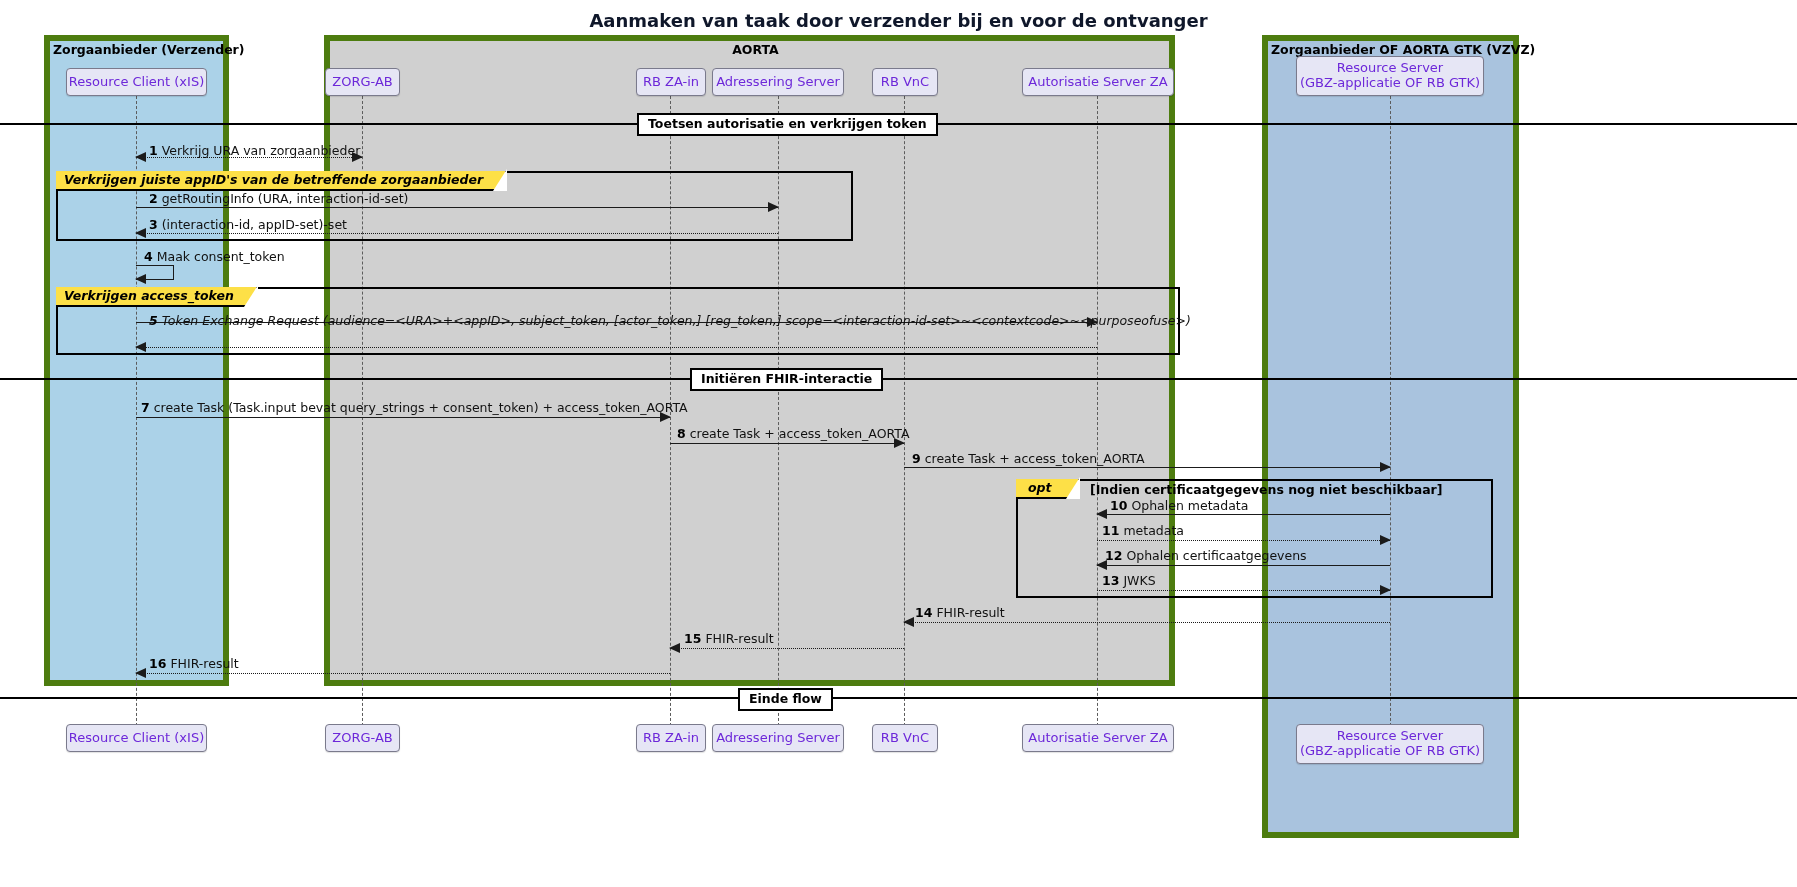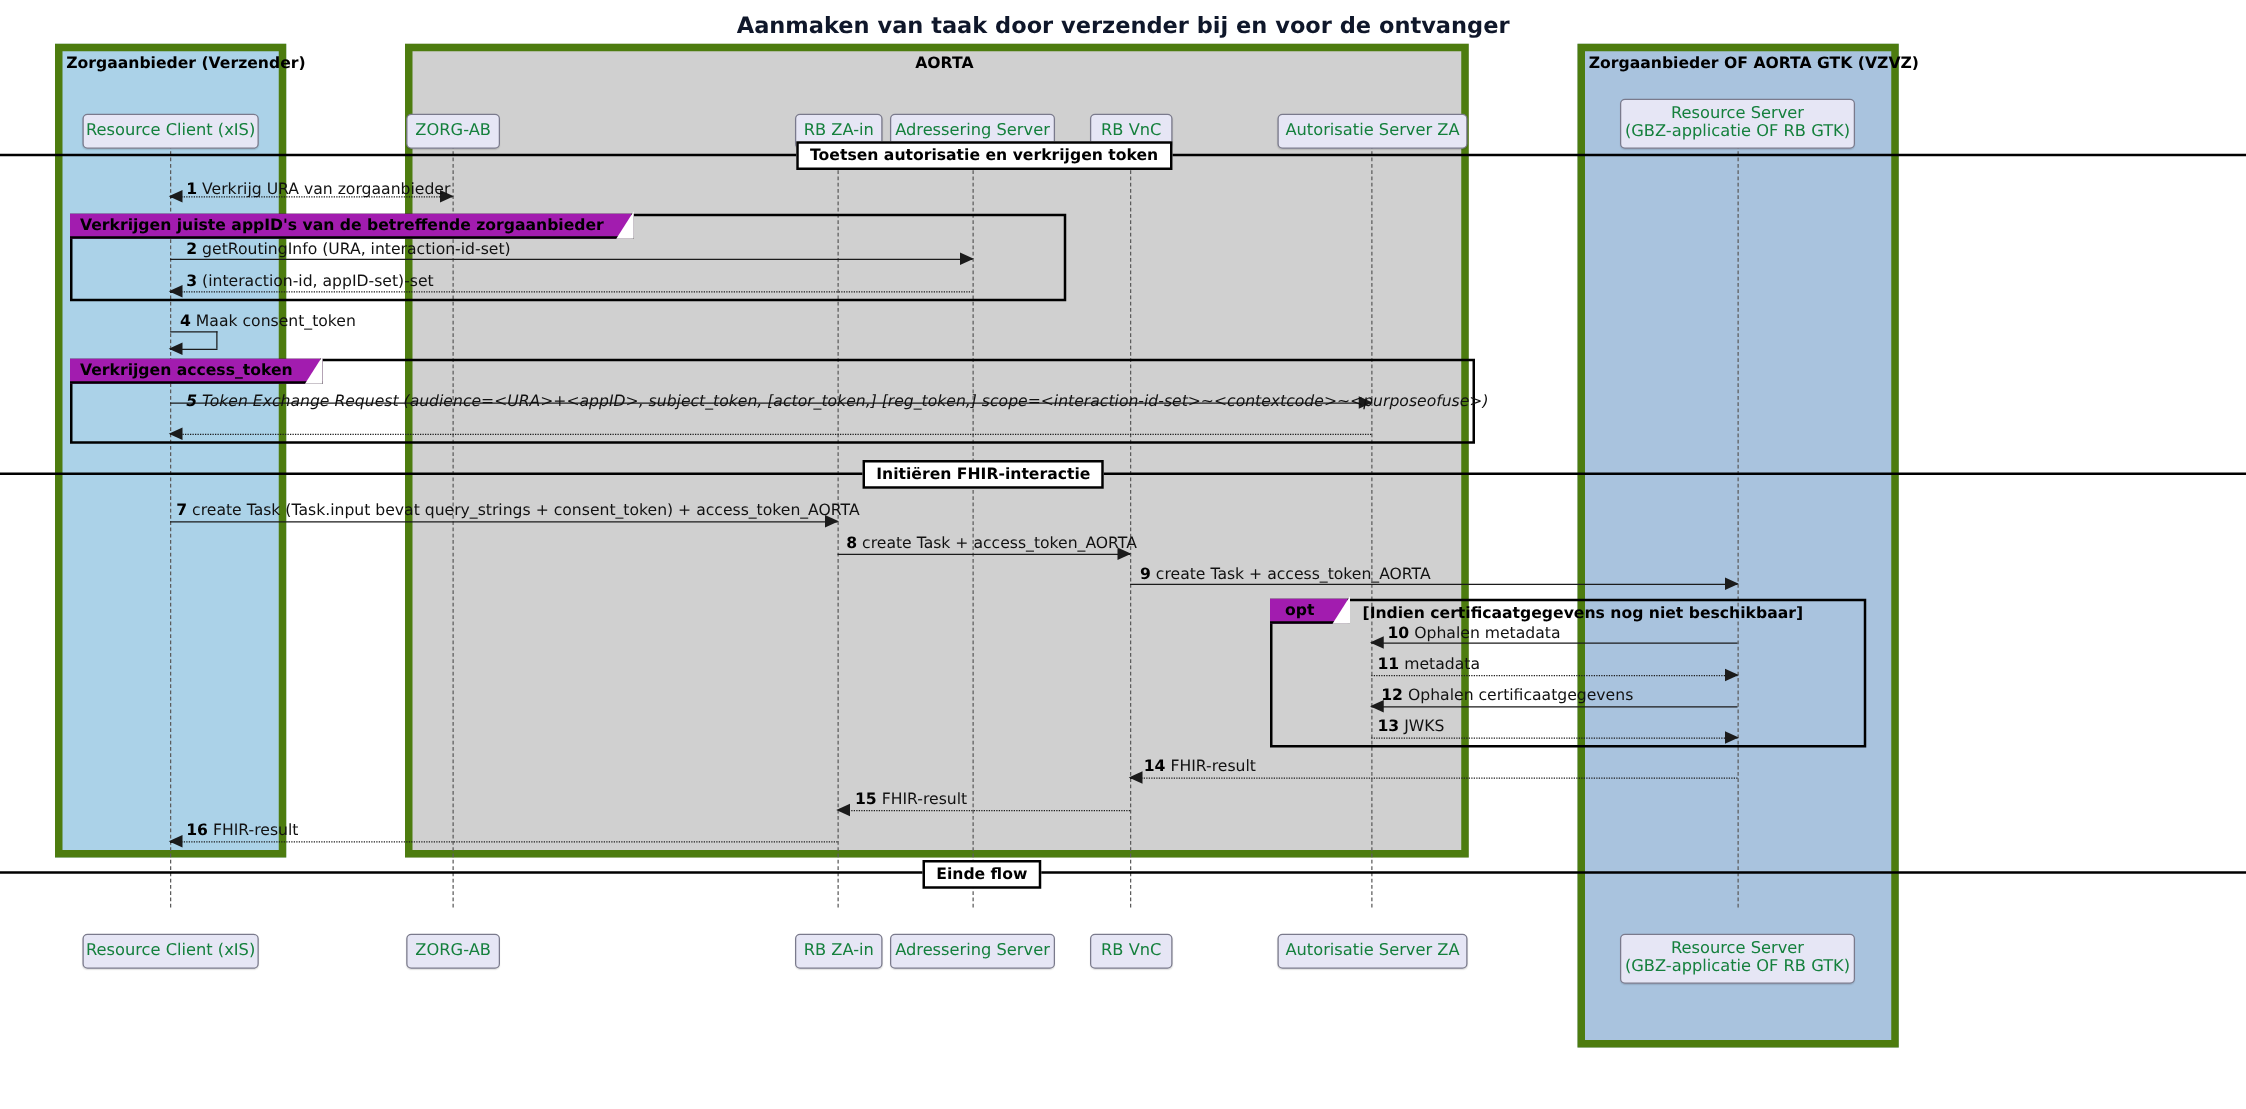--- a/index.html
+++ b/index.html
@@ -40,25 +40,24 @@
     border-left:1px dashed #5c5c5c;
   }
 
   
   .pbox {
     position:absolute;
     background:#E6E6F5;
     border:1px solid #7a7a8c;
     border-radius:4px;
     display:flex; align-items:center; justify-content:center;
-    font-size:13px; color:#15803d;
+    font-size:13px; color:#6d28d9;
     text-align:center; line-height:1.15;
     white-space:nowrap;
     box-shadow:0 1px 1px rgba(0,0,0,.12);
-    margin-top:23px;
   }
   .pbox.two-line { white-space:normal; }
 
   
   .divline {
     position:absolute; left:0; width:1797px; height:0;
     border-top:2px solid #000;
   }
   .divlabel {
     position:absolute;
@@ -72,27 +71,28 @@
 
   
   .gframe {
     position:absolute;
     border:2px solid #000;
     background:transparent;
     pointer-events:none;
   }
   .gtab {
     position:absolute;
-    background:#a21caf;
+    background:#fde047;
     border:2px solid #000;
     border-top:none; border-left:none;
     font-size:12.5px; font-weight:bold; color:#000;
     padding:2px 22px 2px 8px;
     white-space:nowrap;
     line-height:1.15;
+    font-style:italic;
   }
   .gtab::after {
     content:"";
     position:absolute; right:-2px; top:-2px;
     width:0; height:0;
     border-style:solid;
     border-width:0 0 22px 14px;
     border-color:transparent transparent #fff transparent;
   }
   .gcond {

